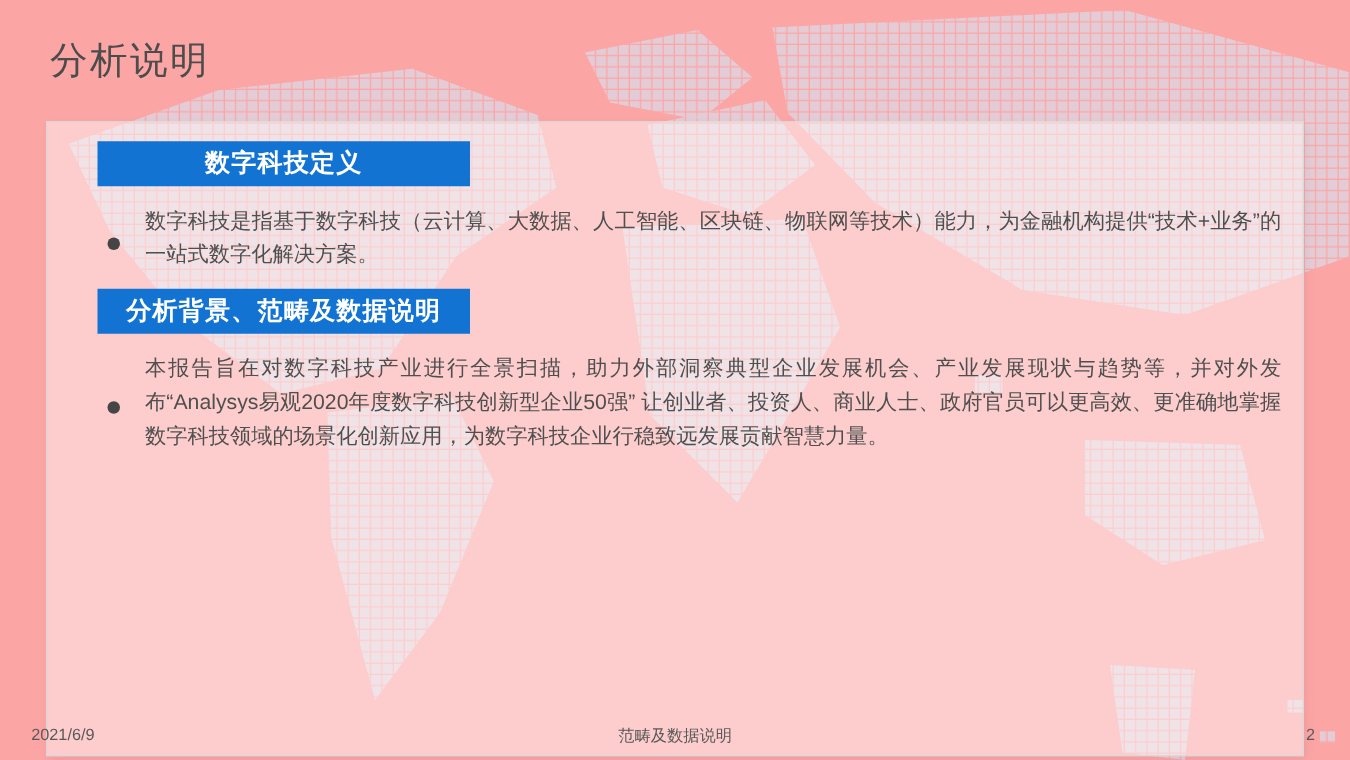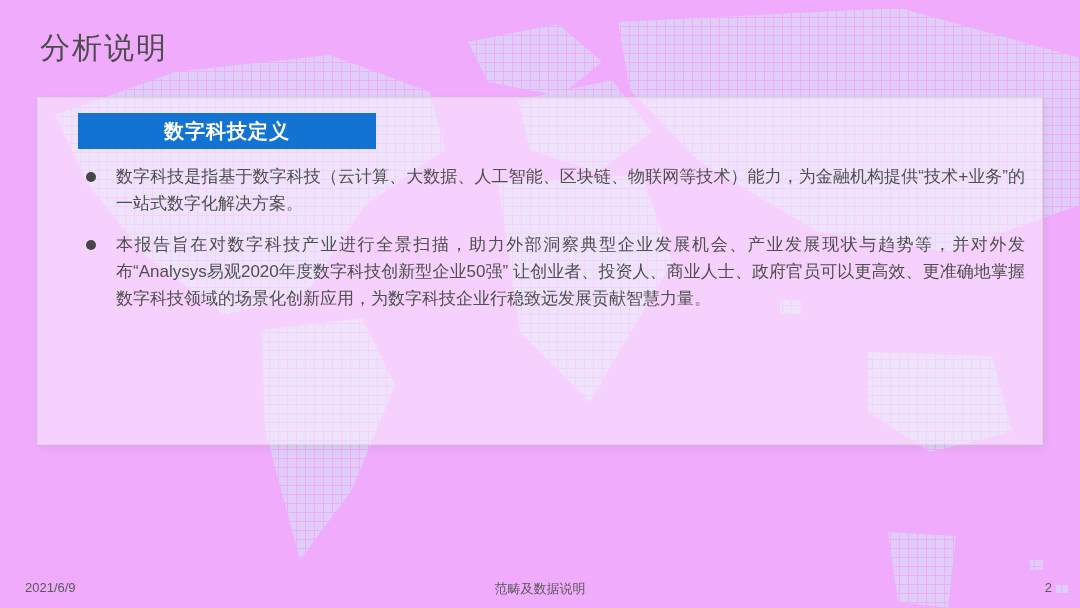--- a/index.html
+++ b/index.html
@@ -6,21 +6,21 @@
   html, body { width: 1080px; height: 608px; }
   body {
     font-family: "Liberation Sans", "DejaVu Sans", sans-serif;
     background: #ffffff;
     overflow: hidden;
   }
   .slide {
     position: relative;
     width: 1080px;
     height: 608px;
-    background: #f0abfc;
+    background: #fca5a5;
     overflow: hidden;
   }
   .world-map {
     position: absolute;
     left: 0; top: 0;
     width: 1080px; height: 608px;
     pointer-events: none;
   }
   .page-title {
     position: absolute;
@@ -29,21 +29,21 @@
     font-size: 30px;
     font-weight: 500;
     letter-spacing: 2px;
     color: #4c4c4c;
   }
   .card {
     position: absolute;
     left: 37px;
     top: 97px;
     width: 1006px;
-    height: 348px;
+    height: 508px;
     background: rgba(255,255,255,0.45);
     border: 1px solid #d9d9d9;
     box-shadow: 2px 3px 8px rgba(0,0,0,0.06);
     padding: 15px 17px 16px 40px;
   }
   .section-badge {
     width: 298px;
     height: 36px;
     line-height: 36px;
     background: #1273d2;
@@ -51,21 +51,21 @@
     font-size: 20px;
     font-weight: bold;
     text-align: center;
     letter-spacing: 1px;
   }
   .badge-gap { margin-top: 14px; }
   .bullet-list { margin-top: 10px; }
   .bullet-list.first { margin-top: 10px; margin-bottom: 0; }
   .bullet-row {
     display: flex;
-    align-items: flex-start;
+    align-items: center;
     padding-left: 8px;
     margin-top: 14px;
   }
   .bullet-dot {
     flex: 0 0 auto;
     width: 10px;
     height: 10px;
     border-radius: 50%;
     background: #454545;
     margin-top: 9px;
@@ -133,20 +133,21 @@
 
     <div class="section-badge">数字科技定义</div>
 
     <div class="bullet-list first">
       <div class="bullet-row">
         <span class="bullet-dot"></span>
         <p class="bullet-text">数字科技是指基于数字科技（云计算、大数据、人工智能、区块链、物联网等技术）能力，为金融机构提供“技术+业务”的一站式数字化解决方案。</p>
       </div>
     </div>
 
+    <div class="section-badge badge-gap">分析背景、范畴及数据说明</div>
 
     <div class="bullet-list">
       <div class="bullet-row">
         <span class="bullet-dot"></span>
         <p class="bullet-text">本报告旨在对数字科技产业进行全景扫描，助力外部洞察典型企业发展机会、产业发展现状与趋势等，并对外发布“Analysys易观2020年度数字科技创新型企业50强” 让创业者、投资人、商业人士、政府官员可以更高效、更准确地掌握数字科技领域的场景化创新应用，为数字科技企业行稳致远发展贡献智慧力量。</p>
       </div>
     </div>
 
   </div>
 

